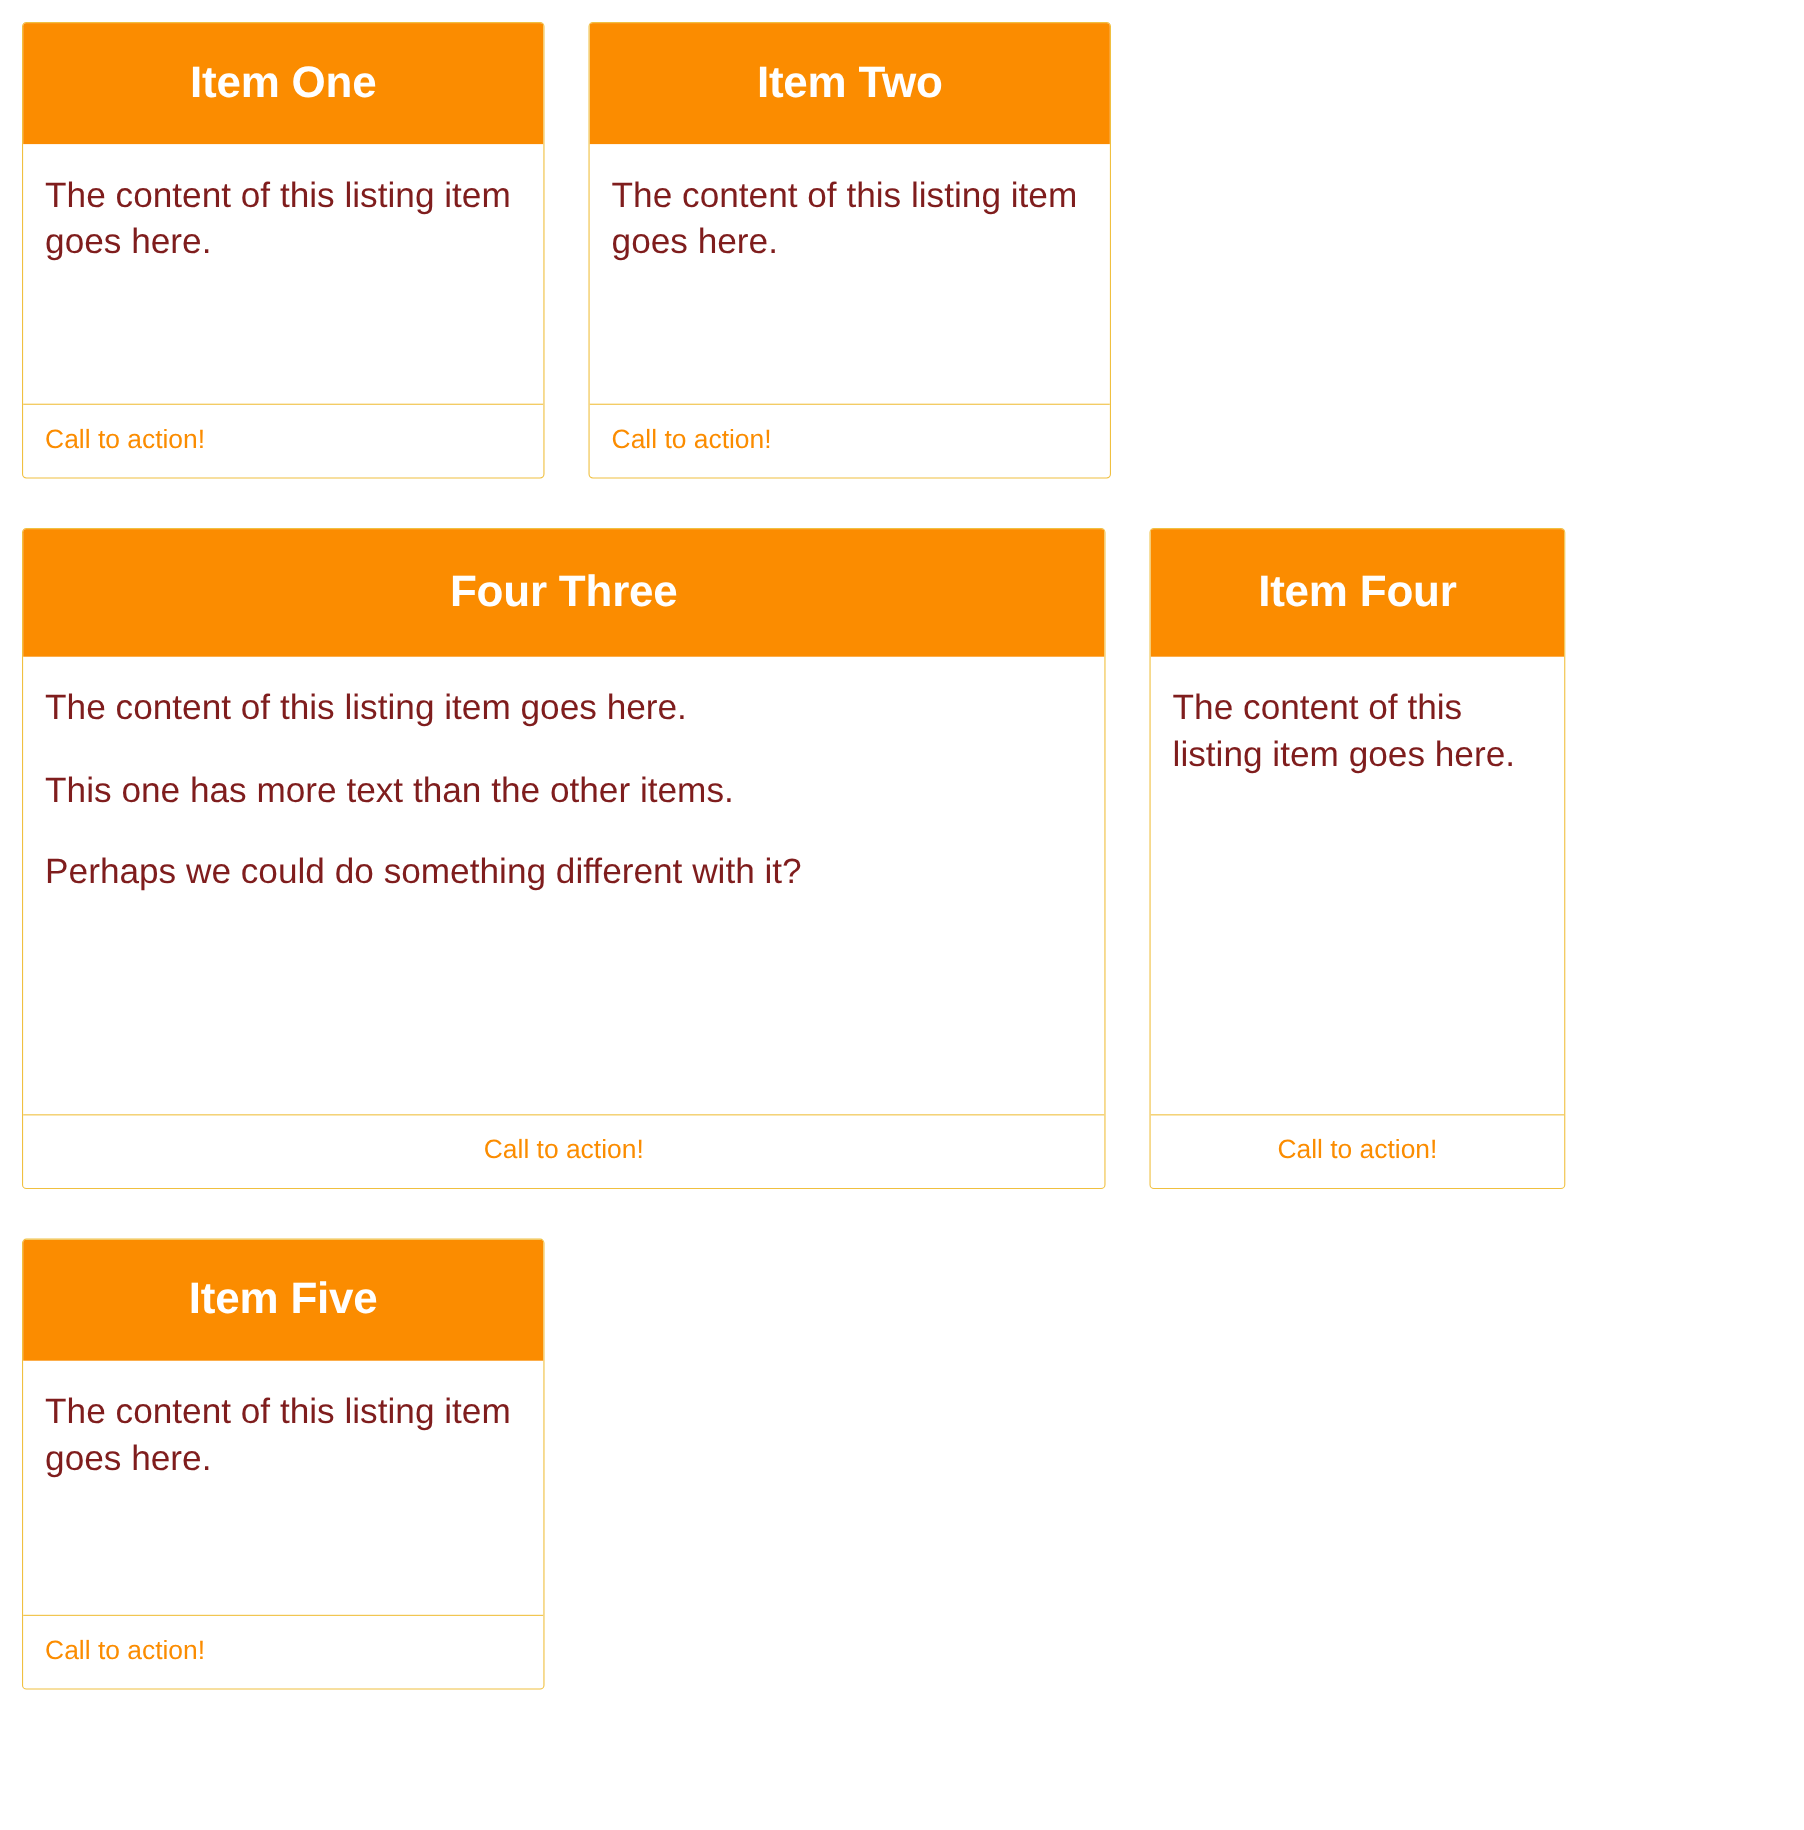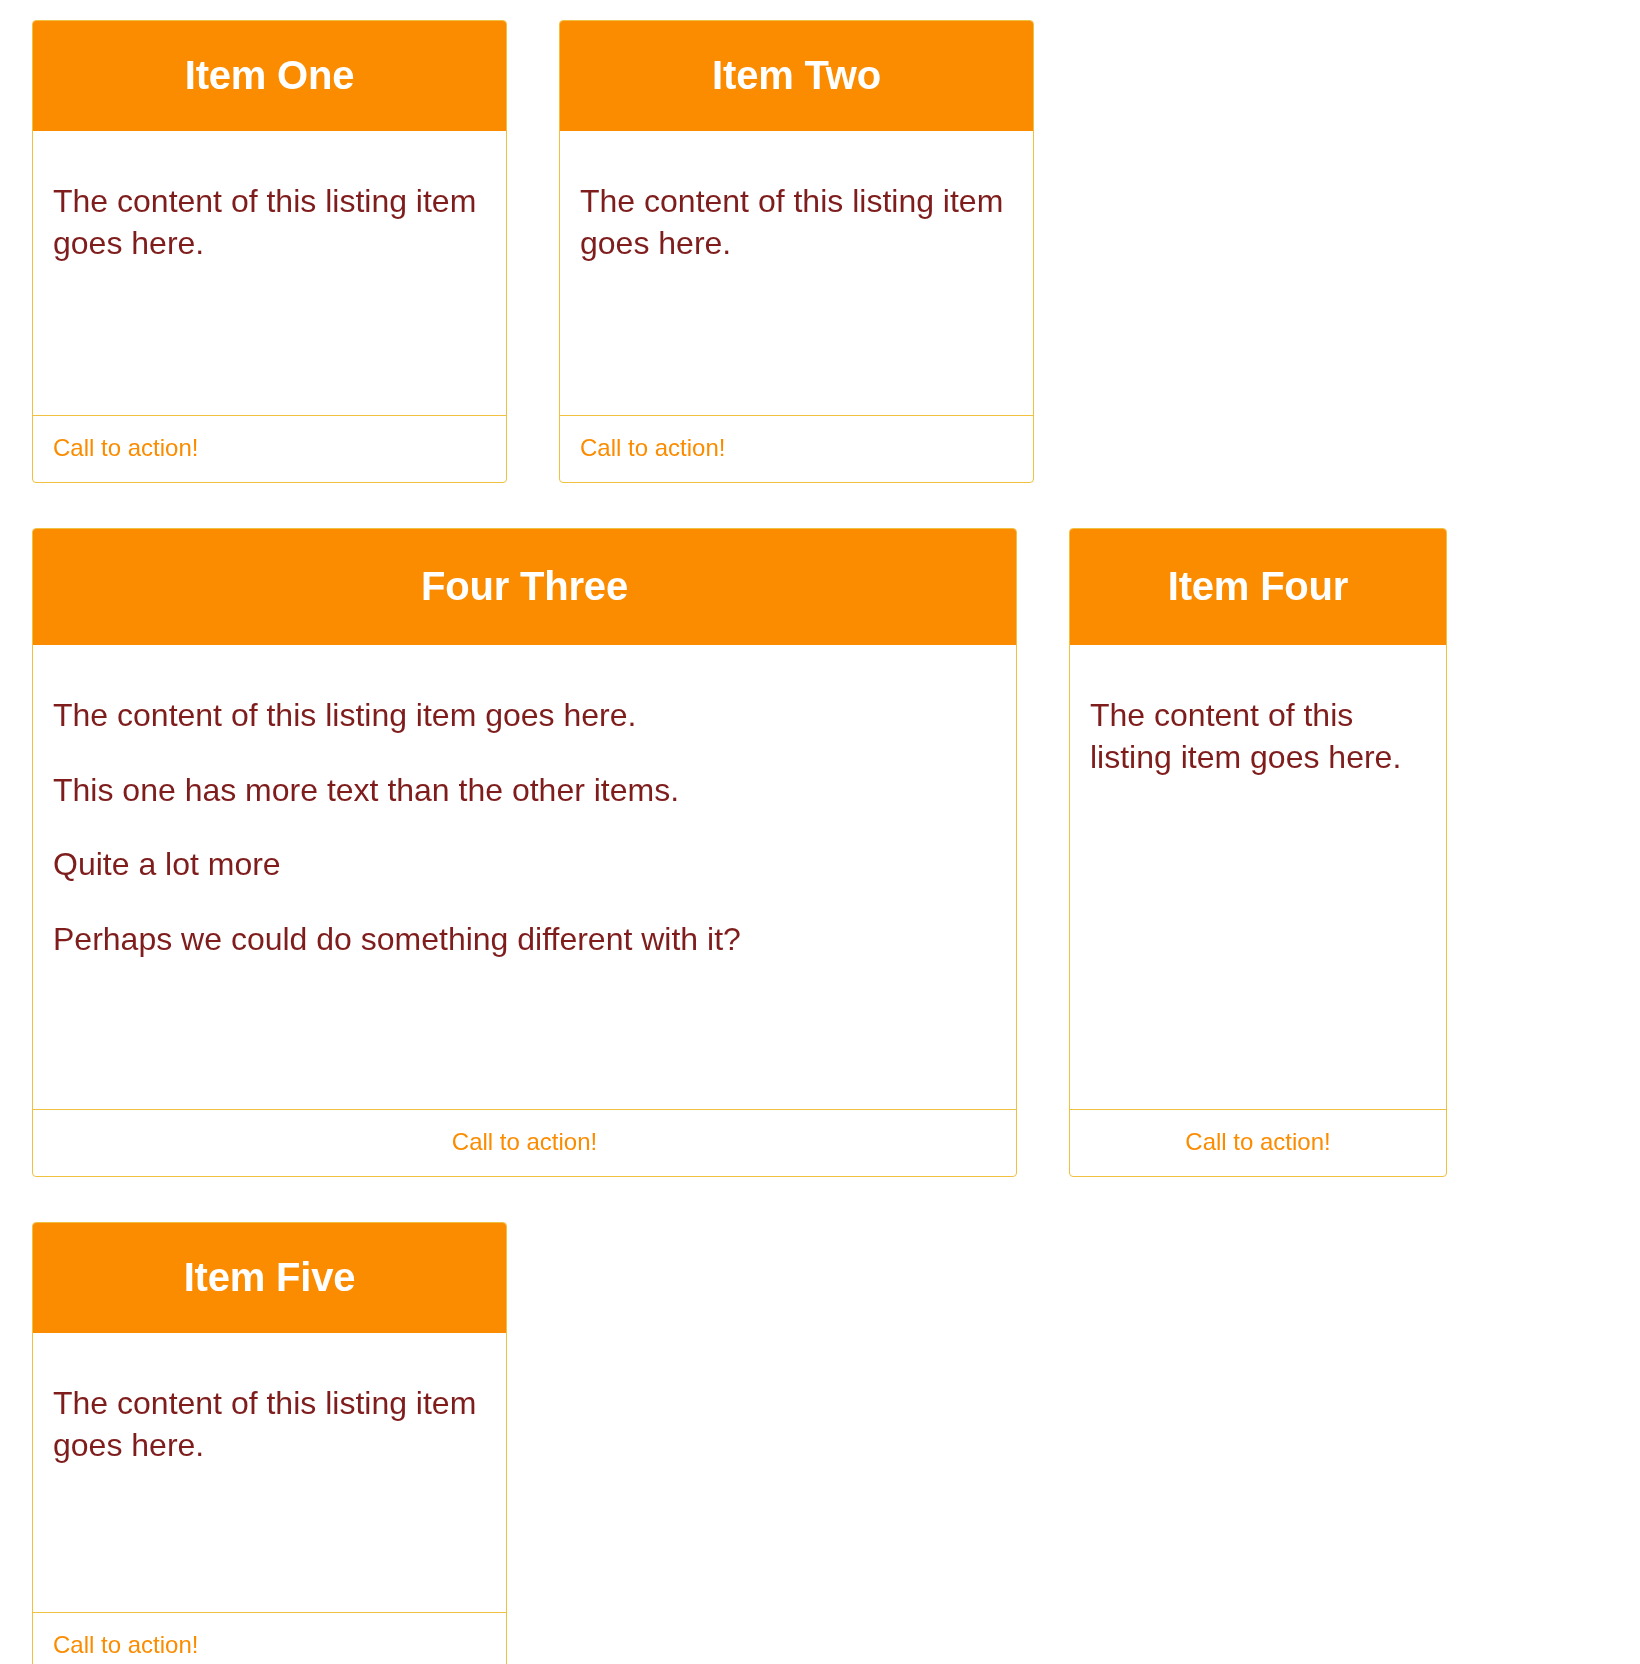--- a/index.html
+++ b/index.html
@@ -22,23 +22,22 @@
     box-sizing: border-box;
   }
 
   .card {
     border: 1px solid #f0c040;
     border-radius: 4px;
     background: #ffffff;
     box-sizing: border-box;
     display: flex;
     flex-direction: column;
-    margin: 0 40px 45px 12px;
+    margin: 0 40px 45px 0;
     overflow: hidden;
-    gap: 24px;
   }
 
   .card-header {
     background: #fb8c00;
     color: #ffffff;
     font-size: 40px;
     font-weight: bold;
     text-align: center;
     padding: 33px 10px 35px 10px;
     line-height: 1.05;
@@ -117,21 +116,20 @@
     </div>
   </div>
 
   <div class="row-break"></div>
 
   <div class="card card-wide">
     <div class="card-header">Four Three</div>
     <div class="card-body">
       <p>The content of this listing item goes here.</p>
       <p>This one has more text than the other items.</p>
-      <p>Quite a lot more</p>
       <p>Perhaps we could do something different with it?</p>
     </div>
     <div class="card-footer">
       <a class="cta">Call to action!</a>
     </div>
   </div>
 
   <div class="card card-four">
     <div class="card-header">Item Four</div>
     <div class="card-body">

